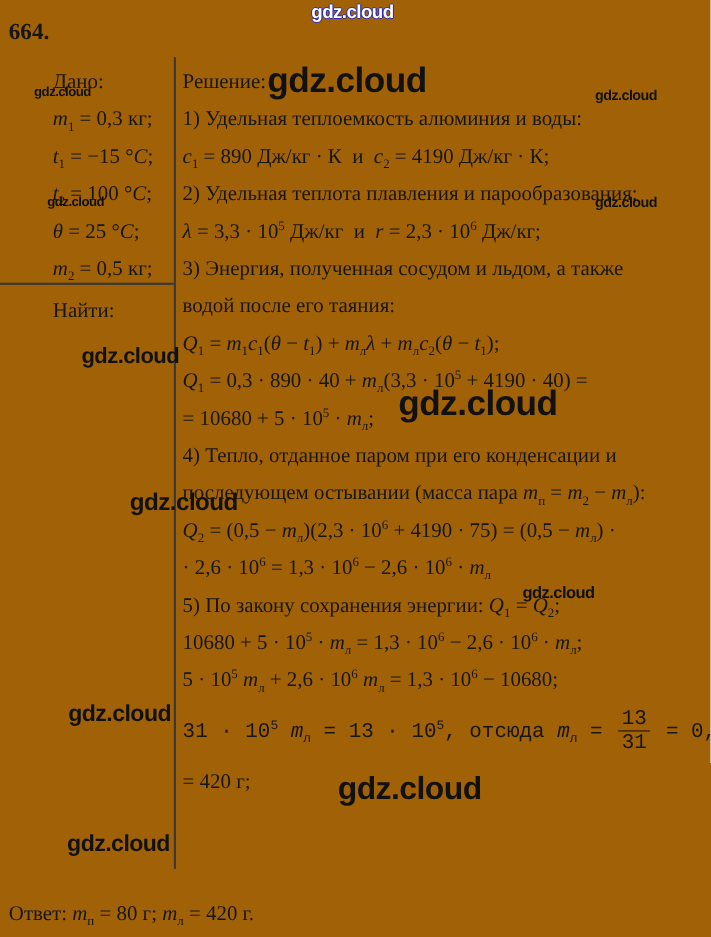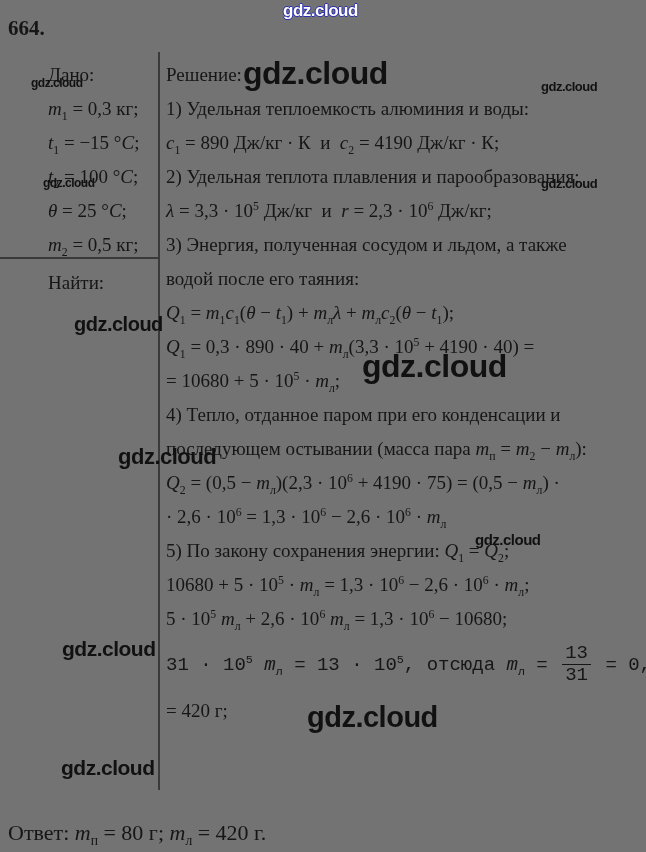--- a/index.html
+++ b/index.html
@@ -1,31 +1,31 @@
 <!DOCTYPE html>
 <html style="--text: #161616; --divider: #3a3a3a; --watermark: #111111; --watermark_outline: #2f2fae;"><head>
 <meta charset="utf-8">
 <style>
   html,body{margin:0;padding:0;background:#ffffff;}
   .page{
-    position:relative;width:646px;height:852px;background:#737373;overflow:hidden;
+    position:relative;width:646px;height:852px;background:#a16207;overflow:hidden;
     font-family:"Liberation Serif","DejaVu Serif",serif;color:var(--text,#161616);
   }
   .problem-number{position:absolute;left:8px;top:16px;font-size:21px;font-weight:bold;}
   .left-col{position:absolute;left:8px;top:58px;width:150px;margin-left:40px;}
   .right-col{position:absolute;left:166px;top:58px;width:478px;}
   .line{height:34px;line-height:34px;font-size:19px;white-space:pre;}
   .line.tall{height:58px;line-height:58px;font-family:Liberation Mono, monospace;}
   .line.gap{margin-top:4px;}
   .line i{font-style:italic;}
   sub{font-size:0.62em;line-height:0;}
   sup{font-size:0.62em;line-height:0;}
   .v-divider{position:absolute;left:158px;top:52px;width:2px;height:738px;background:var(--divider,#3a3a3a);}
   .h-divider{position:absolute;left:0px;top:257px;width:158px;height:2px;background:var(--divider,#3a3a3a);}
-  .answer{position:absolute;left:8px;top:820px;font-size:22px;white-space:pre;}
+  .answer{position:absolute;left:8px;top:820px;font-size:19px;white-space:pre;}
   .wm{
     position:absolute;font-family:"Liberation Sans","DejaVu Sans",sans-serif;
     font-weight:700;color:var(--watermark,#111);letter-spacing:-0.5px;line-height:1;
     white-space:nowrap;
   }
   .wm-outline{
     color:#fff;
     text-shadow:-1px 0 var(--watermark_outline,#2f2fae),1px 0 var(--watermark_outline,#2f2fae),
                 0 -1px var(--watermark_outline,#2f2fae),0 1px var(--watermark_outline,#2f2fae);
   }

